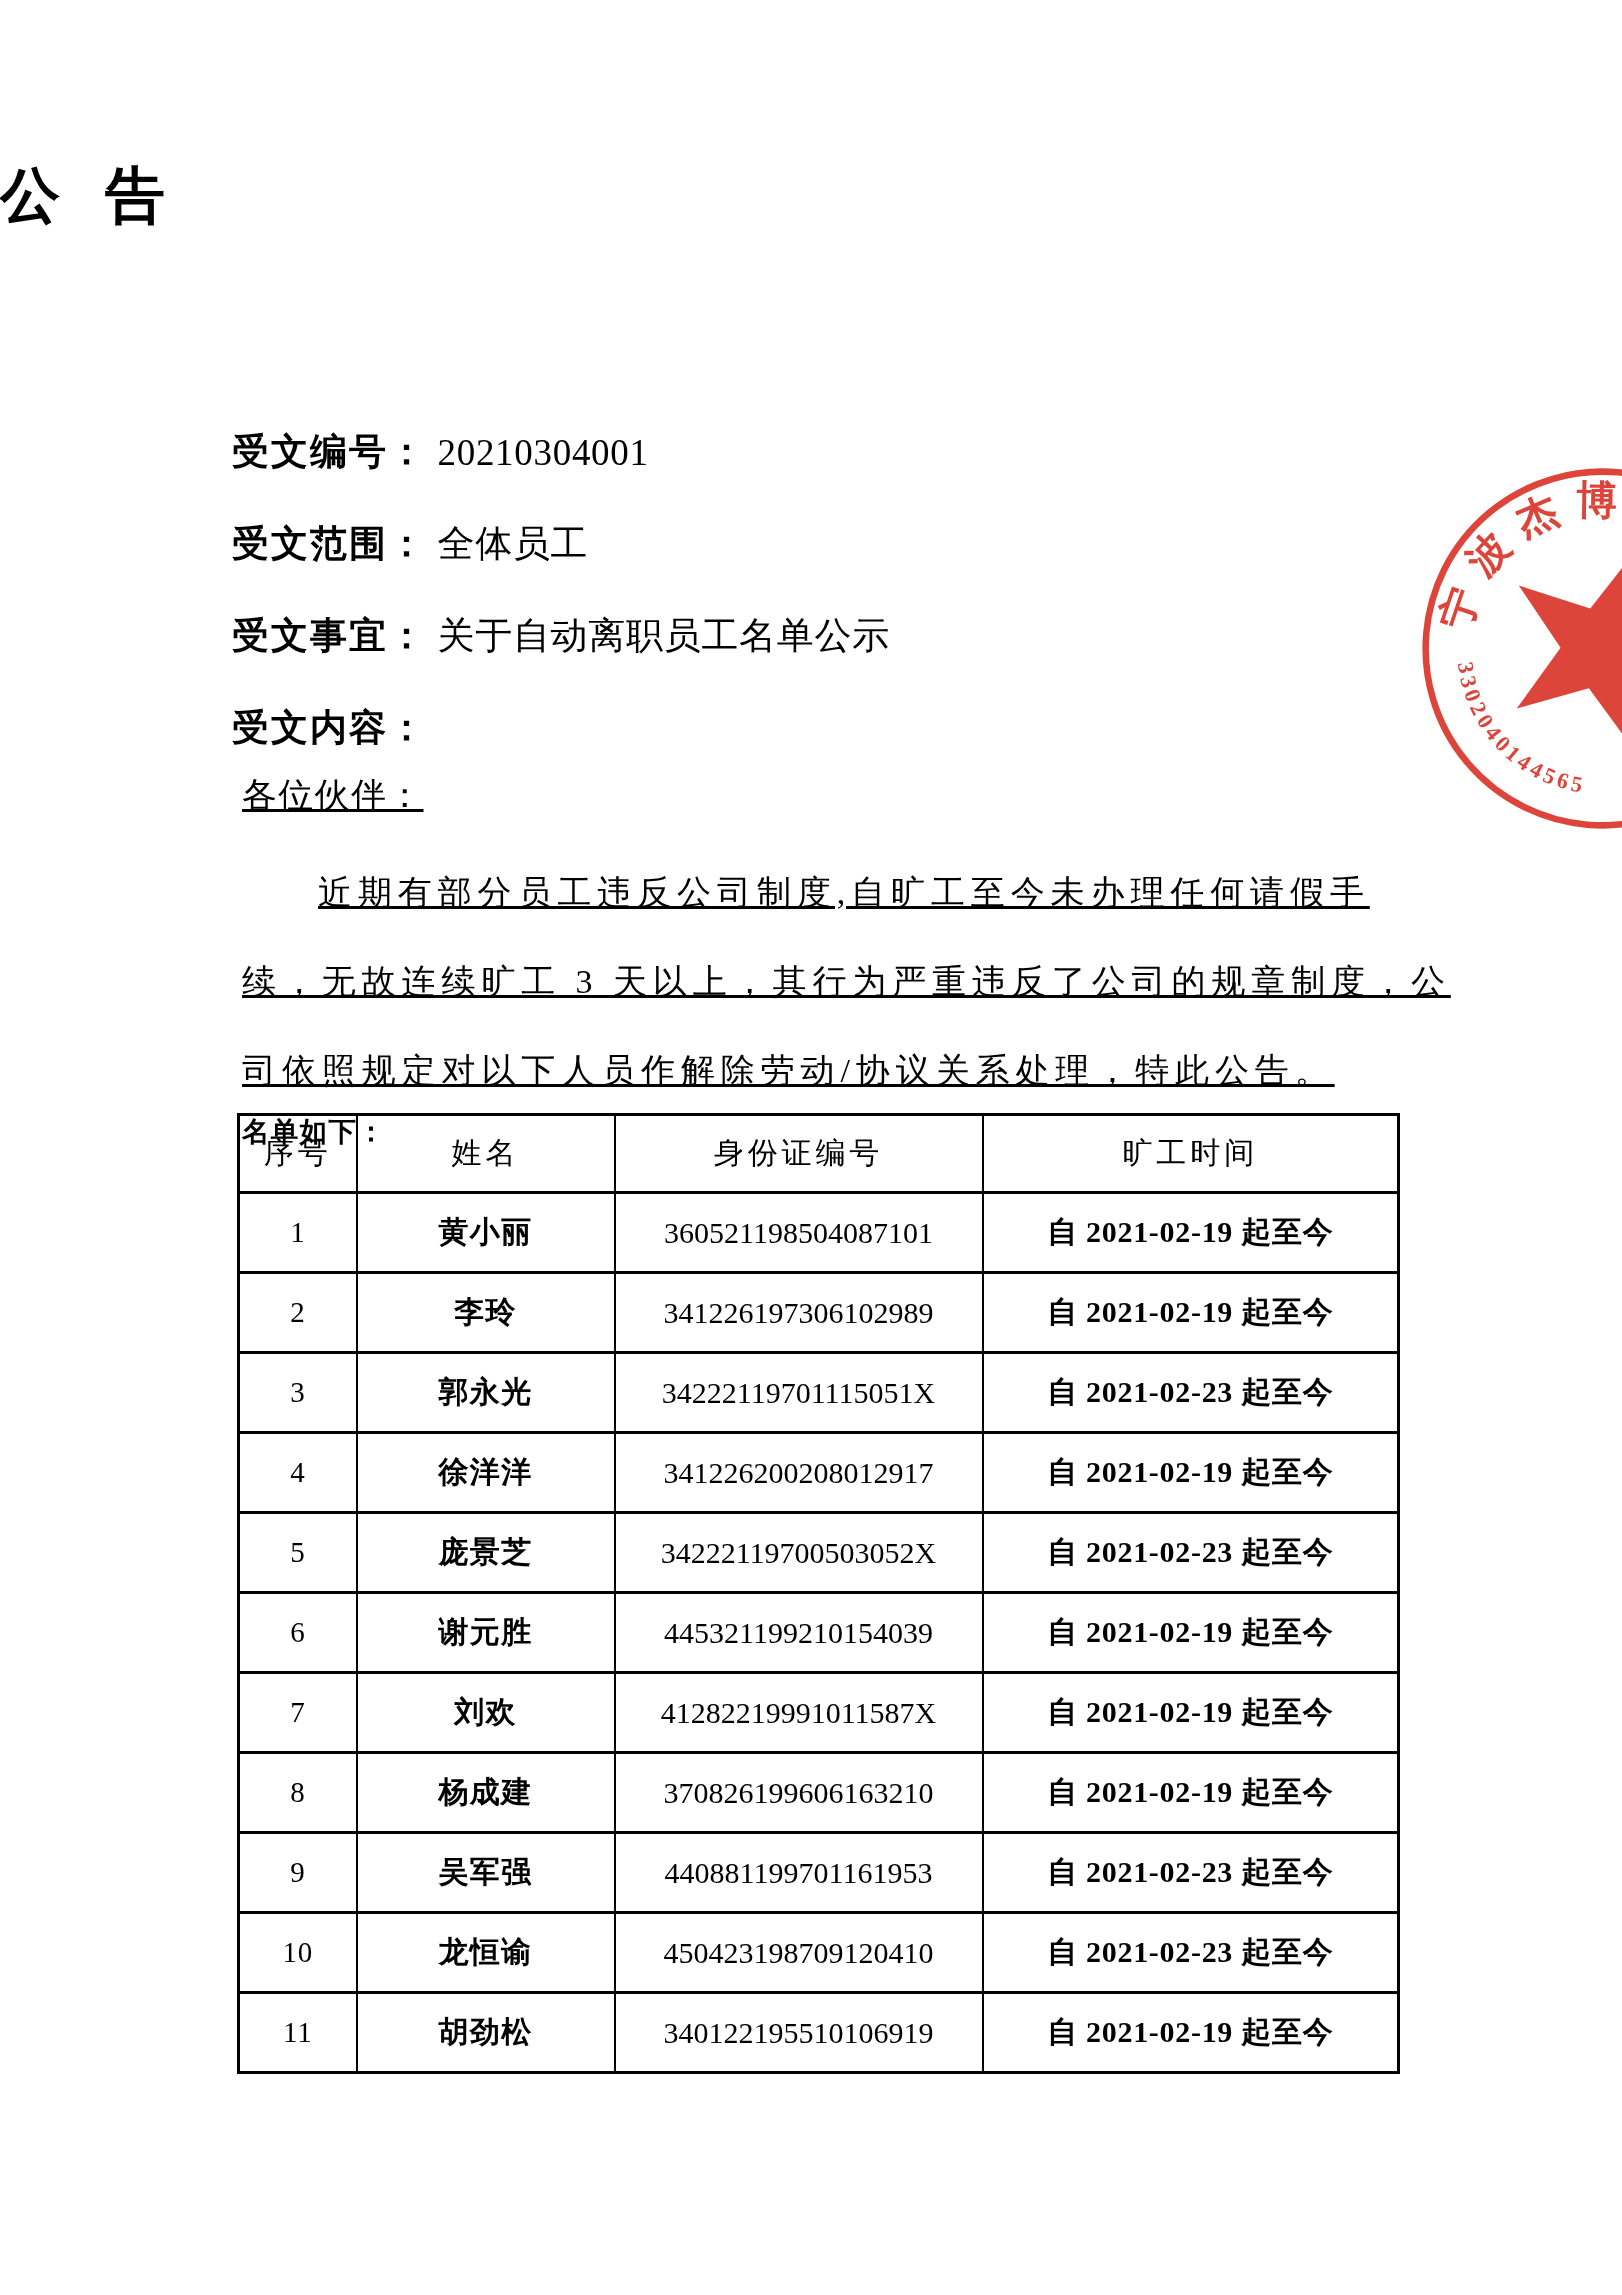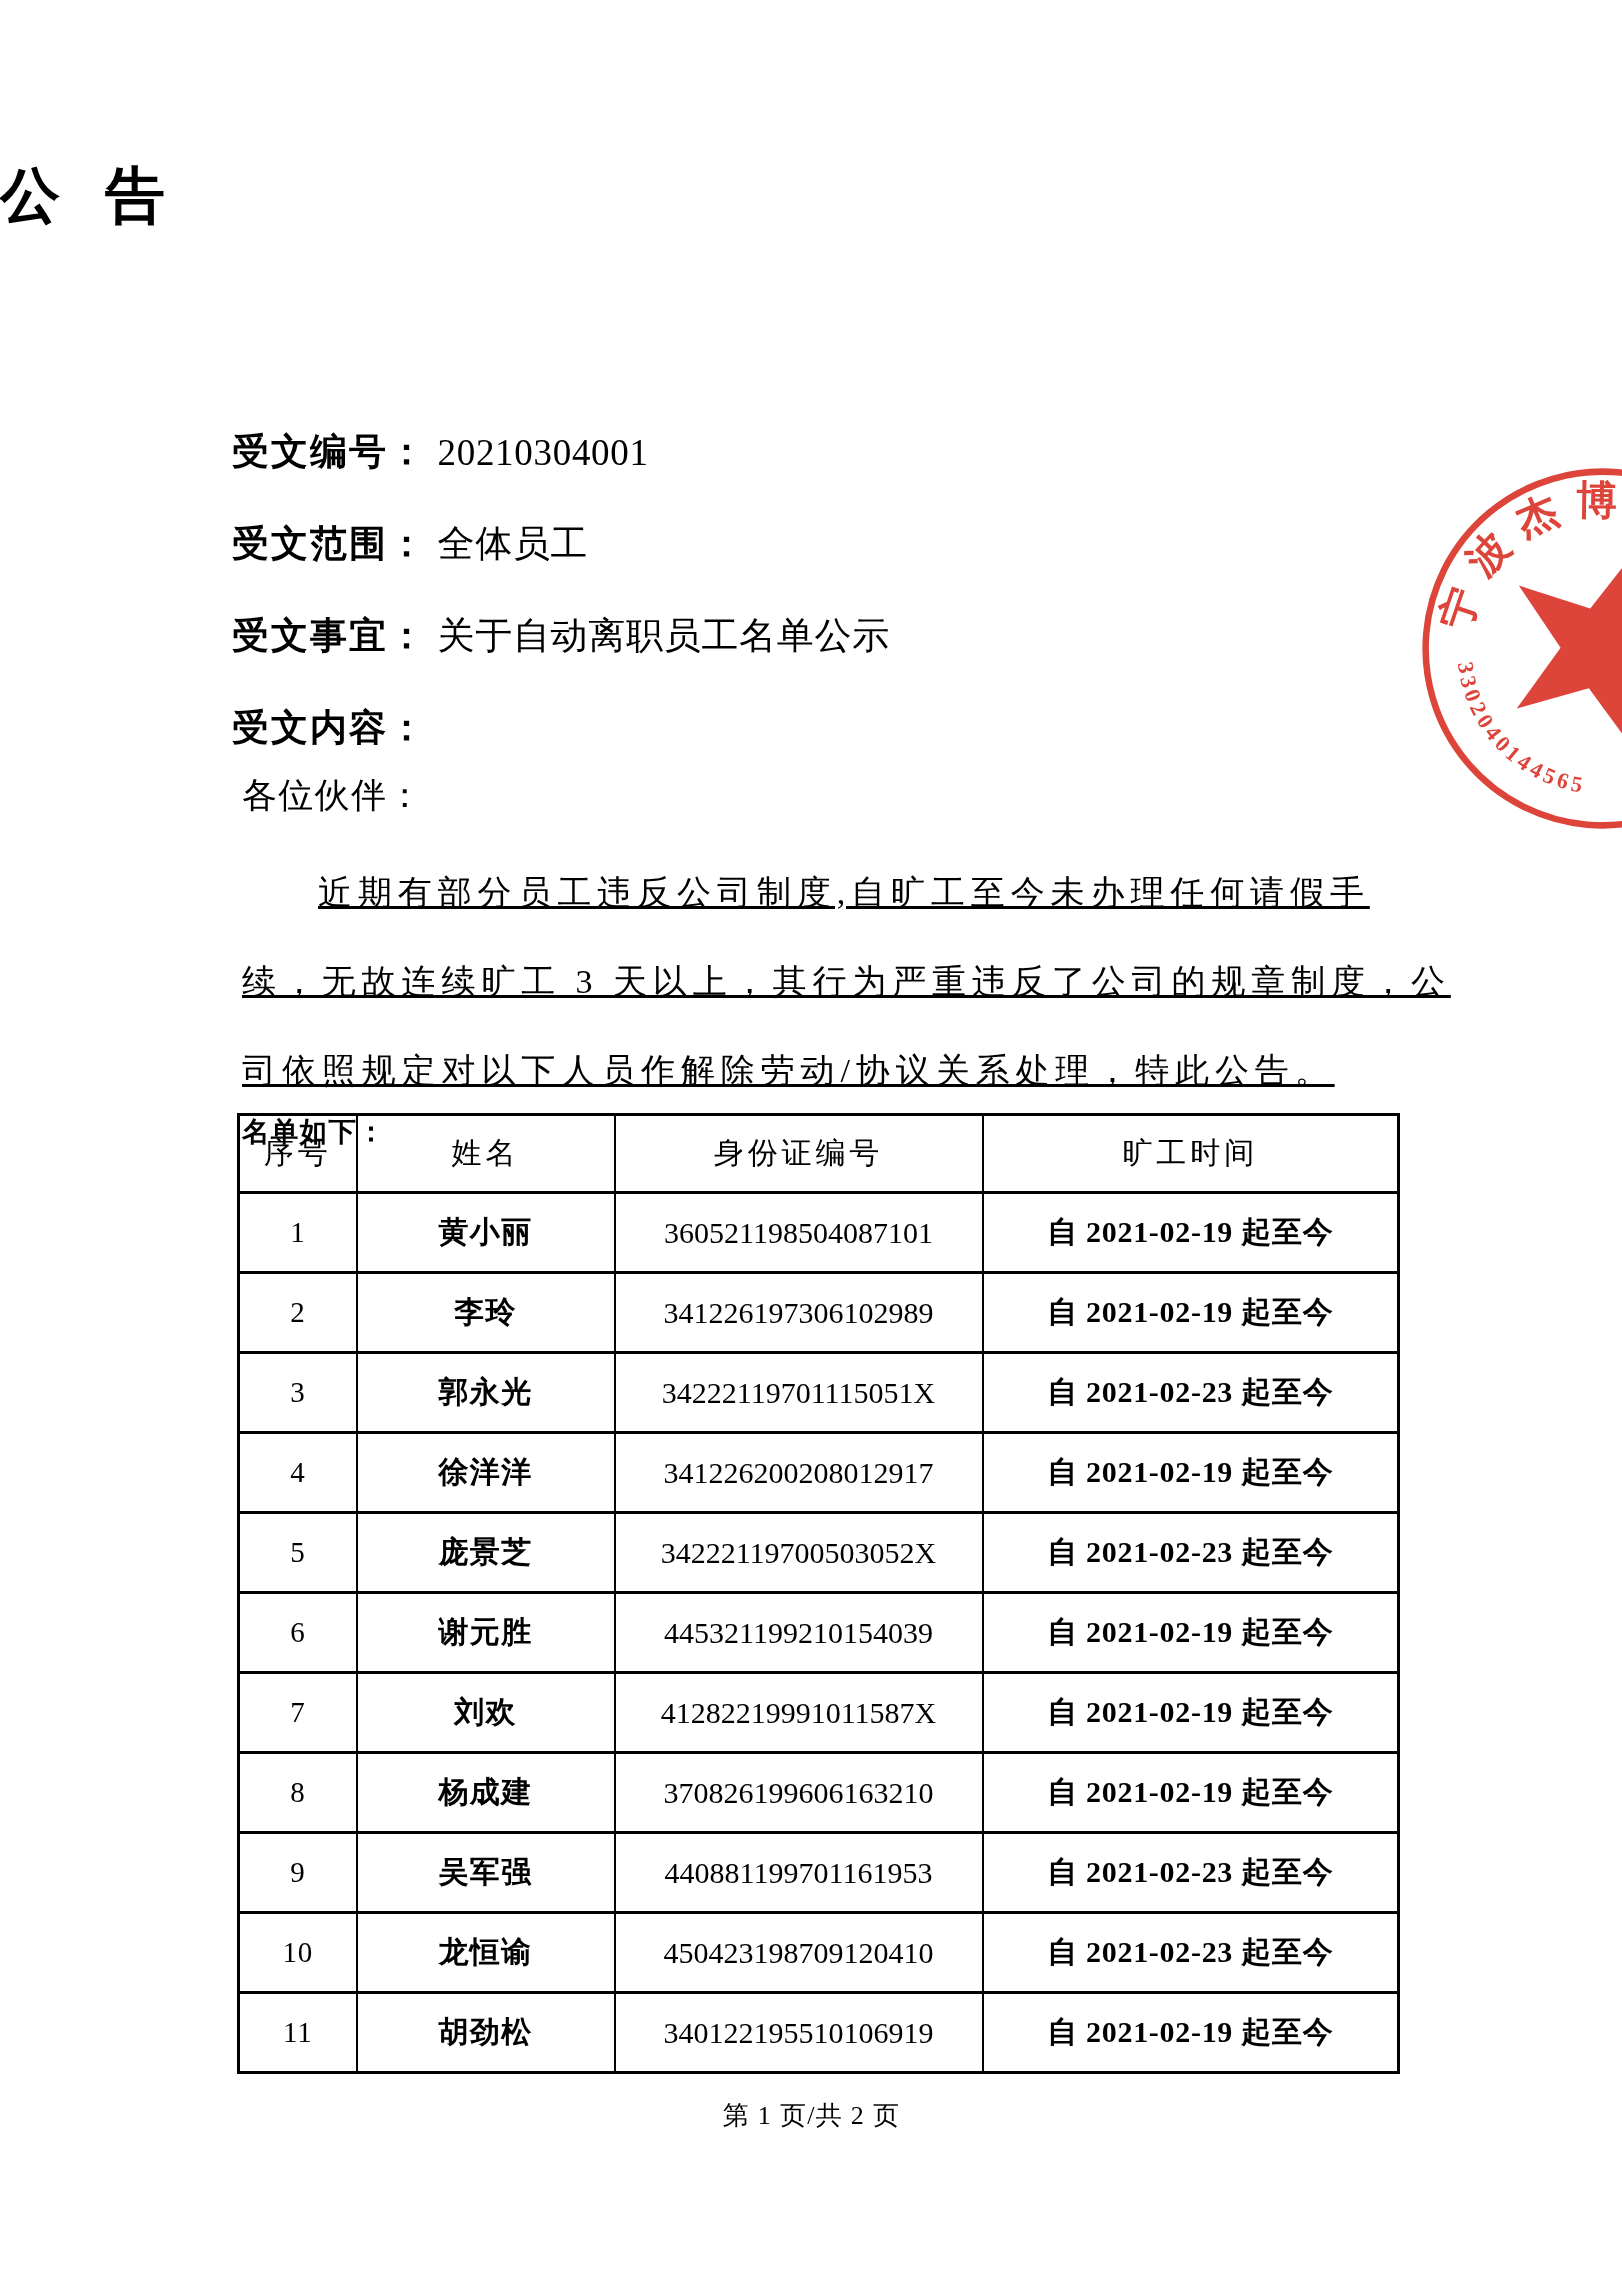--- a/index.html
+++ b/index.html
@@ -9,21 +9,21 @@
     font-family:"Liberation Serif","DejaVu Serif",serif;
   }
   .title{
     position:absolute;top:156px;left:0;width:100%;text-align:left;
     font-size:60px;font-weight:bold;word-spacing:27.5px;letter-spacing:1.3px;
   }
   .fields{position:absolute;left:232px;top:406px;}
   .field{height:92px;display:flex;align-items:center;font-size:37px;white-space:nowrap;}
   .field .label{font-weight:bold;letter-spacing:2px;}
   .field .value{margin-left:10.5px;letter-spacing:0.7px;}
-  .salutation{position:absolute;left:242px;top:772px;font-size:35px;letter-spacing:1.3px;}
+  .salutation{position:absolute;left:242px;top:772px;font-size:35px;letter-spacing:1.3px;text-decoration:underline;}
   .para{position:absolute;left:242px;top:848px;width:1161px;text-decoration:underline;}
   .para .line{height:89px;display:flex;align-items:center;font-size:34px;letter-spacing:5.9px;white-space:nowrap;}
   .para .line.indent{padding-left:76px;}
   .list-label{position:absolute;left:242px;top:1114px;font-size:27.5px;font-weight:bold;letter-spacing:1.3px;}
   table.roster{
     position:absolute;left:237px;top:1098px;width:1160px;
     border-collapse:collapse;table-layout:fixed;
     border:3.3px solid #000;
     margin-top:15px;
   }
@@ -155,21 +155,20 @@
         </tr>
         <tr>
           <td class="c0">11</td>
           <td class="c1">胡劲松</td>
           <td class="c2">340122195510106919</td>
           <td class="c3">自 2021-02-19 起至今</td>
         </tr>
       </tbody>
   </table>
 
-  <div class="footer">第 1 页/共 2 页</div>
 
   <svg class="stamp" viewBox="0 0 600 600">
     <g transform="rotate(5 300 300)" fill="none">
       <circle cx="300" cy="300" r="270" stroke="#d92c21" stroke-width="10"></circle>
       <polygon fill="#d92c21" transform="rotate(14 300 300)" points="300,140 337.6,248.2 452.2,250.6 360.9,319.8 394,429.4 300,364 206,429.4 239.1,319.8 147.8,250.6 262.4,248.2"></polygon>
       <path id="arcTop" d="M 95 300 A 205 205 0 0 1 505 300"></path>
       <path id="arcBottom" d="M 78 300 A 222 222 0 0 0 522 300"></path>
       <text font-size="62" letter-spacing="24" fill="#d92c21">
         <textPath href="#arcTop" startOffset="6">宁波杰博</textPath>
       </text>

